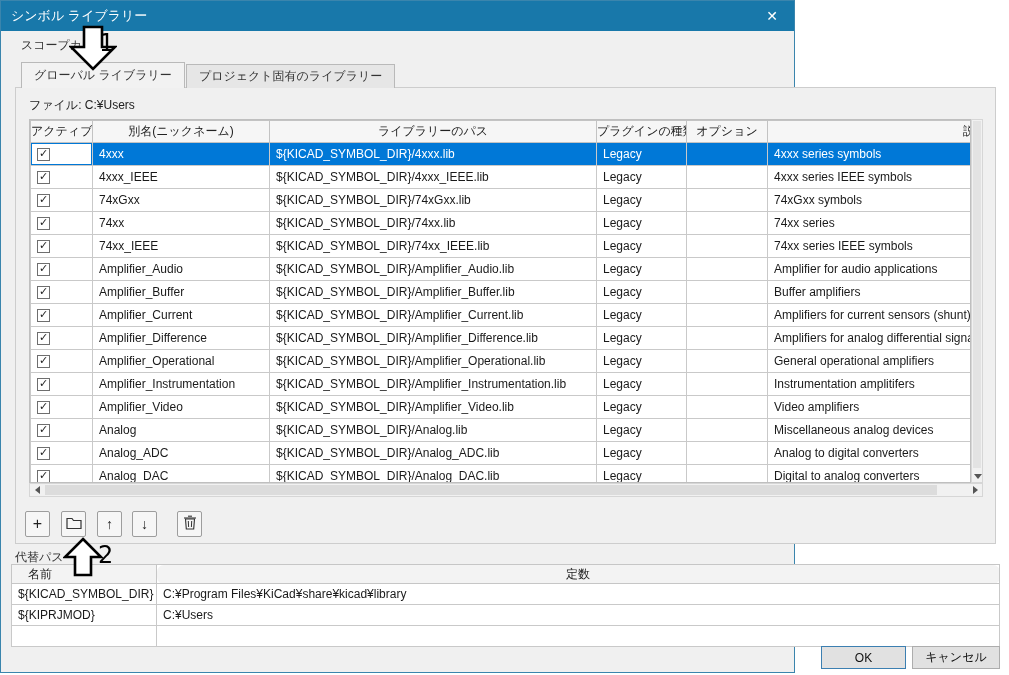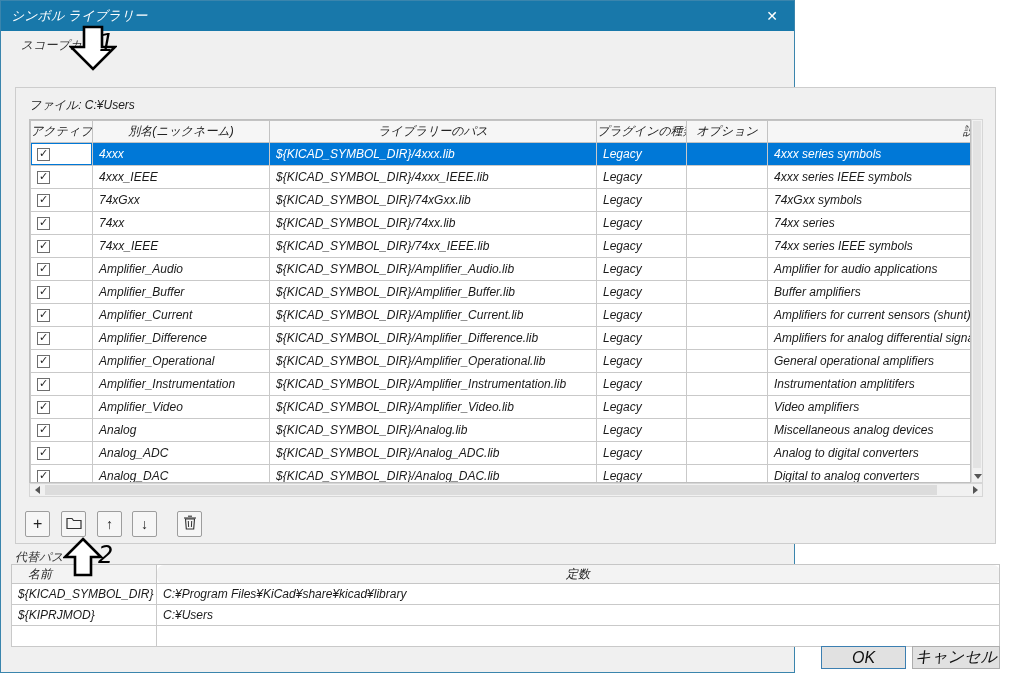--- a/index.html
+++ b/index.html
@@ -1,18 +1,18 @@
 <!DOCTYPE html>
 <html><head>
 <meta charset="utf-8">
 <style>
   html,body{margin:0;padding:0;background:#ffffff;}
   body{width:1009px;height:675px;position:relative;font-family:"Liberation Sans","DejaVu Sans",sans-serif;font-size:12px;color:#1a1a1a;overflow:hidden;}
 
-  .dialog{position:absolute;left:0;top:0;width:795px;height:673px;background:#f0f0f0;border:1px solid #3a85ad;box-sizing:border-box;font-style:italic;}
+  .dialog{position:absolute;left:0;top:0;width:795px;height:673px;background:#f0f0f0;border:1px solid #3a85ad;box-sizing:border-box;}
 
   
   .titlebar{position:absolute;left:0;top:0;width:100%;height:30px;background:#1878aa;color:#fff;display:flex;align-items:center;box-sizing:border-box;padding-left:10px;font-size:13px;}
   .titlebar .close{margin-left:auto;width:44px;height:30px;display:flex;align-items:center;justify-content:center;font-size:14px;cursor:pointer;}
 
   .scope-label{position:absolute;left:20px;top:36px;color:#333;}
 
   
   .tabs{position:absolute;left:20px;top:61px;display:flex;align-items:flex-end;z-index:2;}
   .tab{height:23px;line-height:23px;padding:0 12px;background:#e6e6e6;border:1px solid #b9b9b9;border-bottom:none;color:#333;margin-right:1px;cursor:pointer;}
@@ -54,41 +54,43 @@
   
   .paths-label{position:absolute;left:14px;top:548px;color:#333;}
   .paths-table-wrap{position:absolute;left:10px;top:563px;width:989px;}
   table.paths-table{border-collapse:collapse;table-layout:fixed;width:989px;background:#fff;}
   .paths-table th{background:#f3f3f3;border:1px solid #c6c6c6;font-weight:400;height:18px;padding:0 6px;white-space:nowrap;overflow:hidden;color:#222;}
   .paths-table th.h-name{text-align:left;padding-left:16px;}
   .paths-table th.h-value{text-align:center;border-radius:7px;}
   .paths-table td{border:1px solid #c9c9c9;height:20px;padding:0 6px;white-space:nowrap;overflow:hidden;background:#fff;}
 
   
-  .btn{position:absolute;top:645px;height:23px;background:#e1e1e1;border:1px solid #adadad;font-size:16px;display:flex;align-items:center;justify-content:center;box-sizing:border-box;cursor:pointer;color:#111;}
+  .btn{position:absolute;top:645px;height:23px;background:#e1e1e1;border:1px solid #adadad;font-size:12px;display:flex;align-items:center;justify-content:center;box-sizing:border-box;cursor:pointer;color:#111;}
   #btn-ok{left:820px;width:85px;border-color:#3c7fb1;}
   #btn-cancel{left:911px;width:88px;}
 
   
   .annot{position:absolute;z-index:10;}
   .annot-num{position:absolute;z-index:10;font-size:24px;color:#000;font-family:"DejaVu Sans",sans-serif;}
 </style>
 </head>
 <body>
 
 <div class="dialog">
 
   <div class="titlebar">
     <span>シンボル ライブラリー</span>
     <span class="close">✕</span>
   </div>
 
   <div class="scope-label">スコープカ</div>
 
   <div class="tabs">
+    <div class="tab active">グローバル ライブラリー</div>
+    <div class="tab">プロジェクト固有のライブラリー</div>
   </div>
 
   <div class="panel"></div>
 
   <div class="file-label">ファイル:  C:¥Users</div>
 
   <div class="grid">
     <div class="grid-clip">
       <table class="grid-table">
         <colgroup>

